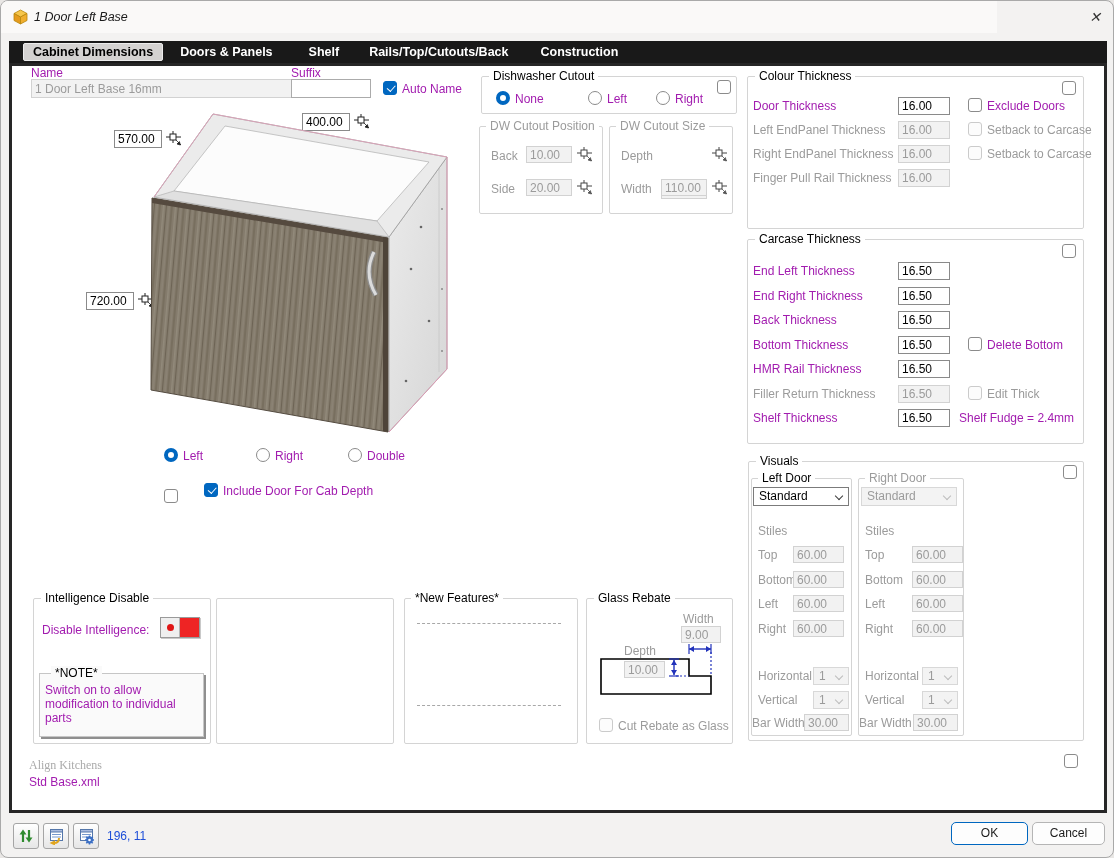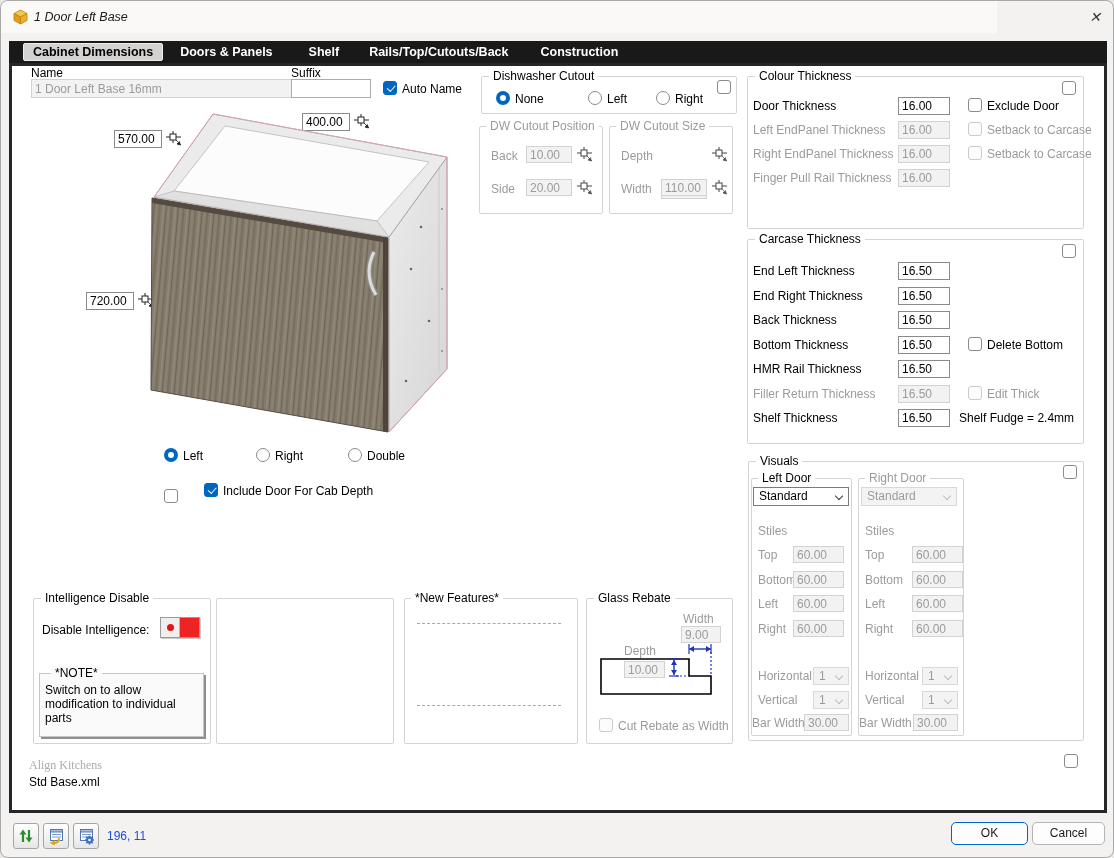--- a/index.html
+++ b/index.html
@@ -9,21 +9,21 @@
   .titlebar { position:absolute; left:0; top:0; width:996px; height:32px; background:#faf9f8;font-style:italic; }
   .title-text { position:absolute; left:33px; top:9px; font-size:12.5px; color:#1b1b1b; white-space:nowrap; }
   .close-btn { position:absolute; left:1078px; top:3px; width:32px; height:26px; text-align:center;
                line-height:26px; font-size:14px; color:#333; cursor:pointer; }
   .tabstrip { position:absolute; left:8px; top:40px; width:1098px; height:22px; background:#191919;
               display:flex; align-items:center; }
   .tab { font-size:12.5px; font-weight:600; color:#fff; padding:2px 11px; white-space:nowrap; cursor:pointer; }
   .tab.sel { background:#d4d2d1; color:#000; border:1px solid #ececec; border-radius:2px; margin-left:14px; padding:1px 9px; }
   .page { position:absolute; left:8px; top:62px; width:1098px; height:750px; background:#fff;
           border:3px solid #262626; }
-  .lbl { position:absolute; font-size:12px; color:#000000; white-space:nowrap; }
+  .lbl { position:absolute; font-size:12px; color:#a21caf; white-space:nowrap; }
   .dis { color:#9b9b9b !important; }
   .dis2 { color:#aaa !important;font-family:Liberation Serif, serif; }
   .grp { position:absolute; border:1px solid #d4d4d4; border-radius:2px; }
   .gtitle { position:absolute; background:#fff; padding:0 4px; font-size:12px; white-space:nowrap; z-index:2; }
   .inp { position:absolute; border:1px solid #8a8a8a; background:#fff; font-family:"Liberation Sans",sans-serif;
          font-size:12px; color:#000; padding:0 3px; outline:none; }
   .inp.lite { border-color:#ababab; }
   .inp.off { background:#f2f2f2; border-color:#d2d2d2; color:#9b9b9b; }
   .xh { position:absolute; width:20px; height:17px; cursor:pointer; }
   .cb { position:absolute; width:14px; height:14px; background:#fff; border:1px solid #8b8b8b; border-radius:3px; cursor:pointer; }
@@ -230,21 +230,21 @@
     <div class="cb" style="left:1050px;top:15px"></div>
     <span class="lbl" style="left:741px;top:33px">Door Thickness</span>
     <input class="inp" style="left: 886px; top: 31px; width: 52px; height: 18px;" value="16.00">
     <span class="lbl dis" style="left:741px;top:57px">Left EndPanel Thickness</span>
     <input class="inp off" style="left: 886px; top: 55px; width: 52px; height: 18px;" readonly="" value="16.00">
     <span class="lbl dis" style="left:741px;top:81px">Right EndPanel Thickness</span>
     <input class="inp off" style="left: 886px; top: 79px; width: 52px; height: 18px;" readonly="" value="16.00">
     <span class="lbl dis" style="left:741px;top:105px">Finger Pull Rail Thickness</span>
     <input class="inp off" style="left: 886px; top: 103px; width: 52px; height: 18px;" readonly="" value="16.00">
     <div class="cb" style="left:956px;top:32px"></div>
-    <span class="lbl" style="left:975px;top:33px">Exclude Door</span>
+    <span class="lbl" style="left:975px;top:33px">Exclude Doors</span>
     <div class="cb offd" style="left:956px;top:56px"></div>
     <span class="lbl dis" style="left:975px;top:57px">Setback to Carcase</span>
     <div class="cb offd" style="left:956px;top:80px"></div>
     <span class="lbl dis" style="left:975px;top:81px">Setback to Carcase</span>
 
     <div class="grp" style="left:735px;top:173px;width:337px;height:205px"></div>
     <span class="gtitle" style="left:743px;top:166px">Carcase Thickness</span>
     <div class="cb" style="left:1050px;top:178px"></div>
     <span class="lbl" style="left:741px;top:198px">End Left Thickness</span>
     <input class="inp" style="left: 886px; top: 196px; width: 52px; height: 18px;" value="16.50">
@@ -353,21 +353,21 @@
       <line x1="79" y1="38" x2="89" y2="38" stroke="#2233bb" stroke-width="1.2"></line>
       <line x1="86" y1="38" x2="99" y2="38" stroke="#2233bb" stroke-width="1.2" stroke-dasharray="2,2"></line>
       <line x1="99" y1="11" x2="121" y2="11" stroke="#2233bb" stroke-width="1.4"></line>
       <path d="M99 11 l5 -3 v6 z M121 11 l-5 -3 v6 z" fill="#2233bb"></path>
       <line x1="99" y1="6" x2="99" y2="16" stroke="#2233bb" stroke-width="1.2"></line>
       <line x1="121" y1="6" x2="121" y2="16" stroke="#2233bb" stroke-width="1.2"></line>
       <line x1="121" y1="14" x2="121" y2="38" stroke="#2233bb" stroke-width="1.2" stroke-dasharray="2,2"></line>
     </svg>
     <input class="inp off" style="left: 612px; top: 595px; width: 41px; height: 17px;" readonly="" value="10.00">
     <div class="cb offd" style="left:587px;top:652px"></div>
-    <span class="lbl dis" style="left:606px;top:653px">Cut Rebate as Width</span>
+    <span class="lbl dis" style="left:606px;top:653px">Cut Rebate as Glass</span>
 
     <span class="lbl dis2" style="left:17px;top:692px">Align Kitchens</span>
     <span class="lbl" style="left:17px;top:709px">Std Base.xml</span>
   </div>
 
   <div class="tool" style="left:12px;top:822px">
     <svg width="18" height="18" viewBox="0 0 18 18">
       <path d="M6 15 V7" stroke="#2e8b2e" stroke-width="2.2" fill="none"></path>
       <path d="M6 2.5 L2.5 7.5 H9.5 Z" fill="#2e8b2e"></path>
       <path d="M12 3 V11" stroke="#2e8b2e" stroke-width="2.2" fill="none"></path>

